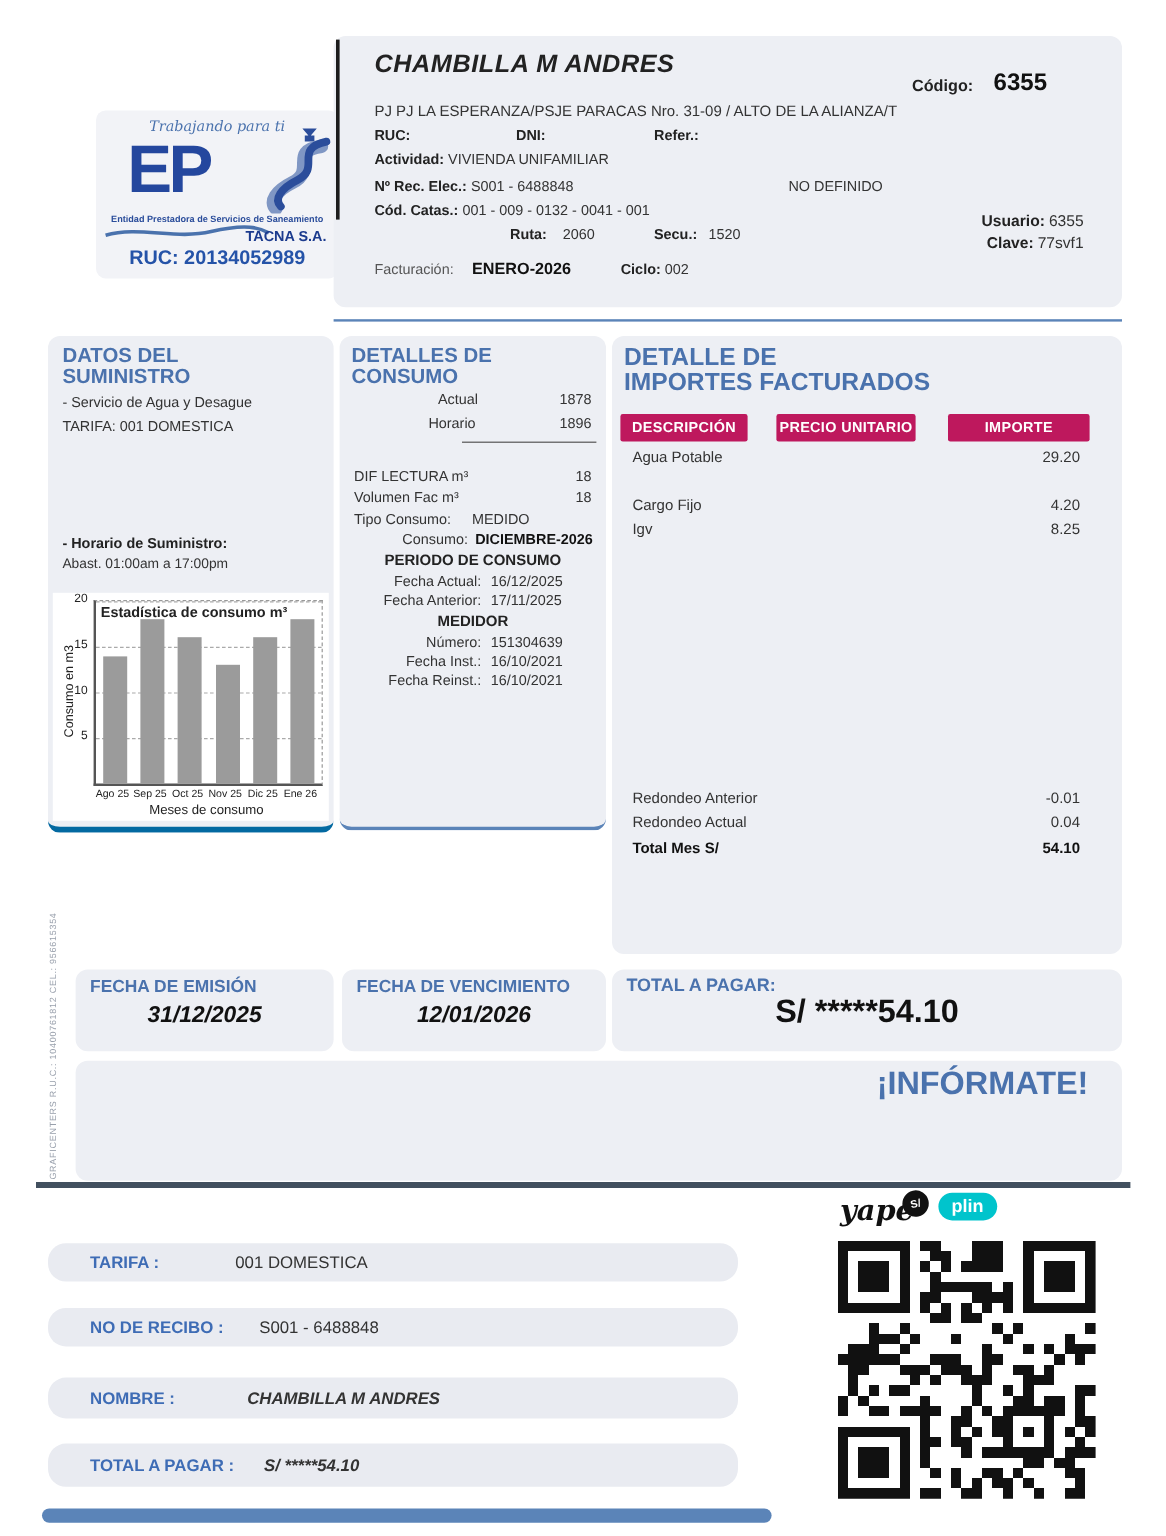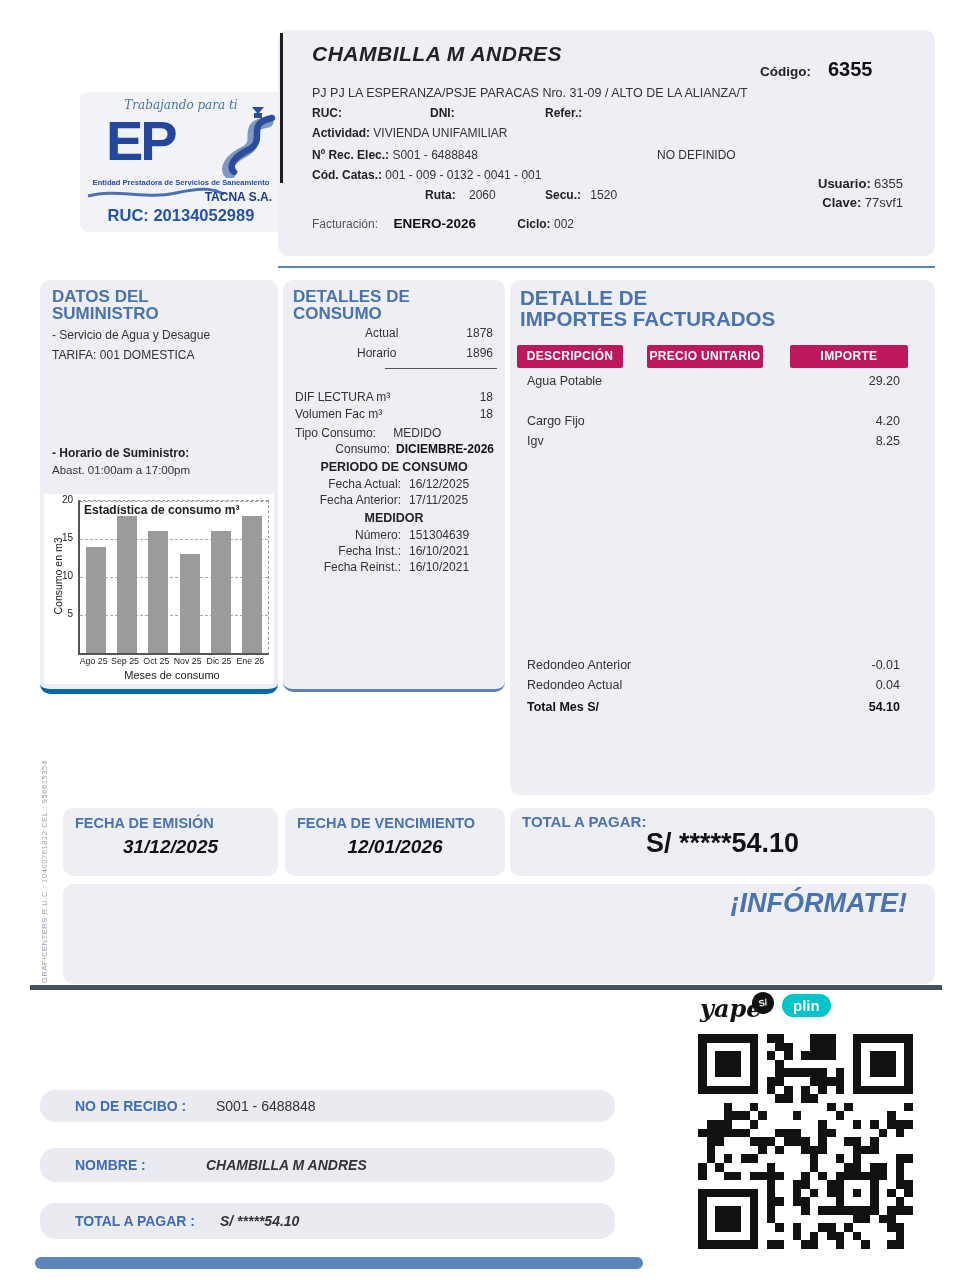--- a/index.html
+++ b/index.html
@@ -61,21 +61,21 @@
           transform:rotate(-90deg);}
   
   .mensaje{left:63px;top:700px;width:442px;height:95px;}
   .mbody{position:absolute;left:25px;top:52px;font-size:13px;font-weight:bold;color:#222;}
   
   .fpanel{height:68px;top:808px;}
   .flab{position:absolute;left:12px;top:8px;font-size:14.5px;}
   .fdate{position:absolute;left:0;top:28px;width:100%;text-align:center;font-size:19px;font-weight:bold;
          font-style:italic;color:#111;}
   .total-val{position:absolute;left:0;top:20px;width:100%;text-align:center;font-size:27px;font-weight:bold;color:#111;}
-  .informate{position:absolute;right:28px;top:4px;font-size:27px;font-weight:bold;color:#4a72ad;font-style:italic;}
+  .informate{position:absolute;right:28px;top:4px;font-size:27px;font-weight:bold;color:#4a72ad;}
   
   .divider{position:absolute;left:30px;top:985px;width:912px;height:5px;background:#42505f;}
   .vtext{position:absolute;left:40px;top:983px;width:250px;font-size:7.5px;color:#99a0ac;
          letter-spacing:.6px;transform:rotate(-90deg);transform-origin:top left;white-space:nowrap;}
   .pill{position:absolute;left:40px;width:575px;background:#e9ebf1;border-radius:15px;}
   .pill .plab{position:absolute;left:35px;font-size:14px;font-weight:bold;color:#3e6cb5;}
   .pill .pval{position:absolute;font-size:14px;color:#333;}
   .ital{font-style:italic;font-weight:bold;color:#222;}
   .yape{position:absolute;left:700px;top:994px;font-family:"DejaVu Serif",serif;font-style:italic;
         font-weight:bold;font-size:24px;color:#111;}
@@ -596,20 +596,24 @@
         <rect x="68.8" y="206.39999999999998" width="8.6" height="8.6"></rect>
         <rect x="77.39999999999999" y="206.39999999999998" width="8.6" height="8.6"></rect>
         <rect x="103.19999999999999" y="206.39999999999998" width="8.6" height="8.6"></rect>
         <rect x="111.8" y="206.39999999999998" width="8.6" height="8.6"></rect>
         <rect x="137.6" y="206.39999999999998" width="8.6" height="8.6"></rect>
         <rect x="163.4" y="206.39999999999998" width="8.6" height="8.6"></rect>
         <rect x="189.2" y="206.39999999999998" width="8.6" height="8.6"></rect>
         <rect x="197.79999999999998" y="206.39999999999998" width="8.6" height="8.6"></rect>
       </svg></div>
 
+  <div class="pill" style="top:1036px;height:32px;">
+    <span class="plab" style="top:8px;">TARIFA :</span>
+    <span class="pval" style="left:156px;top:8px;">001 DOMESTICA</span>
+  </div>
   <div class="pill" style="top:1090px;height:32px;">
     <span class="plab" style="top:8px;">NO DE RECIBO :</span>
     <span class="pval" style="left:176px;top:8px;">S001 - 6488848</span>
   </div>
   <div class="pill" style="top:1148px;height:34px;">
     <span class="plab" style="top:9px;">NOMBRE :</span>
     <span class="pval ital" style="left:166px;top:9px;">CHAMBILLA M ANDRES</span>
   </div>
   <div class="pill" style="top:1203px;height:36px;">
     <span class="plab" style="top:10px;">TOTAL A PAGAR :</span>

